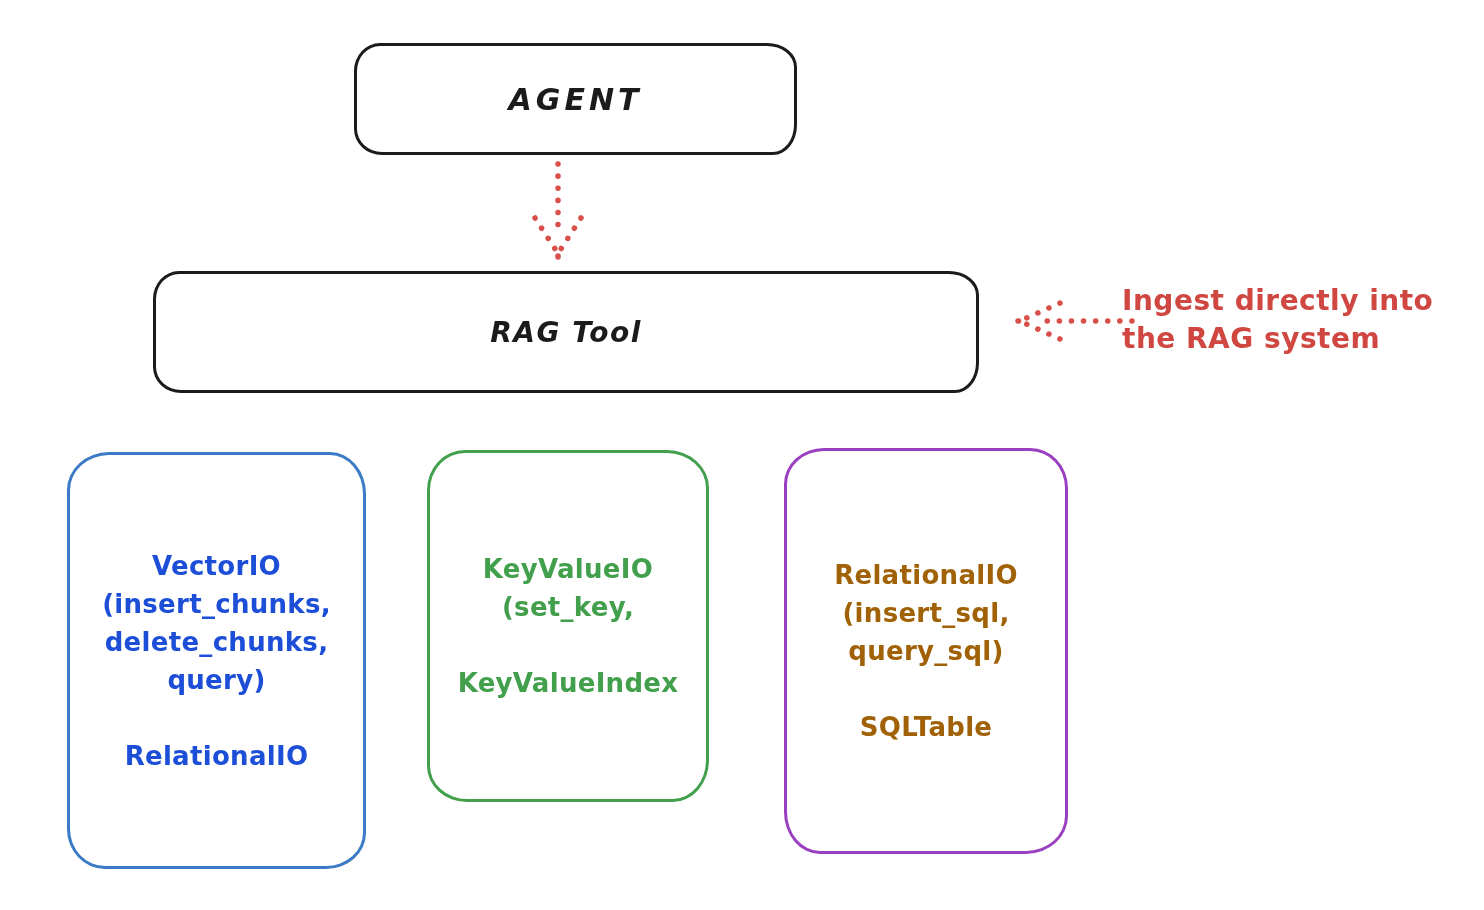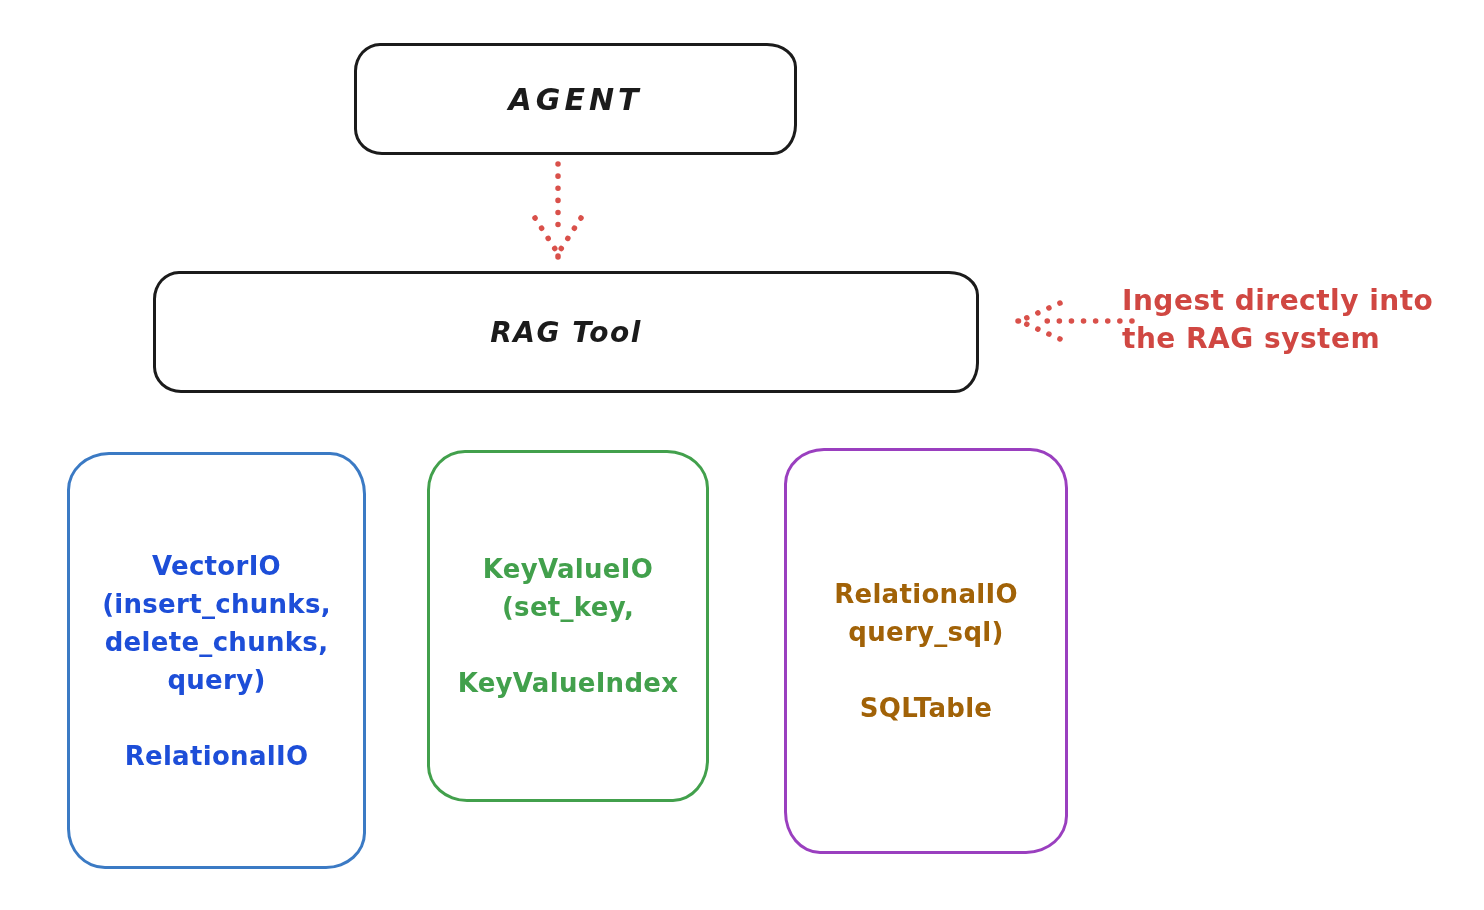--- a/index.html
+++ b/index.html
@@ -132,17 +132,18 @@
   </div>
 
   <div class="node backend-box backend-keyvalue">
     <span class="line">KeyValueIO</span>
     <span class="line">(set_key,</span>
     <span class="line index-label">KeyValueIndex</span>
   </div>
 
   <div class="node backend-box backend-relational">
     <span class="line">RelationalIO</span>
+    <span class="line">(insert_sql,</span>
     <span class="line">query_sql)</span>
     <span class="line index-label">SQLTable</span>
   </div>
 
 </div>
 
 </body></html>

